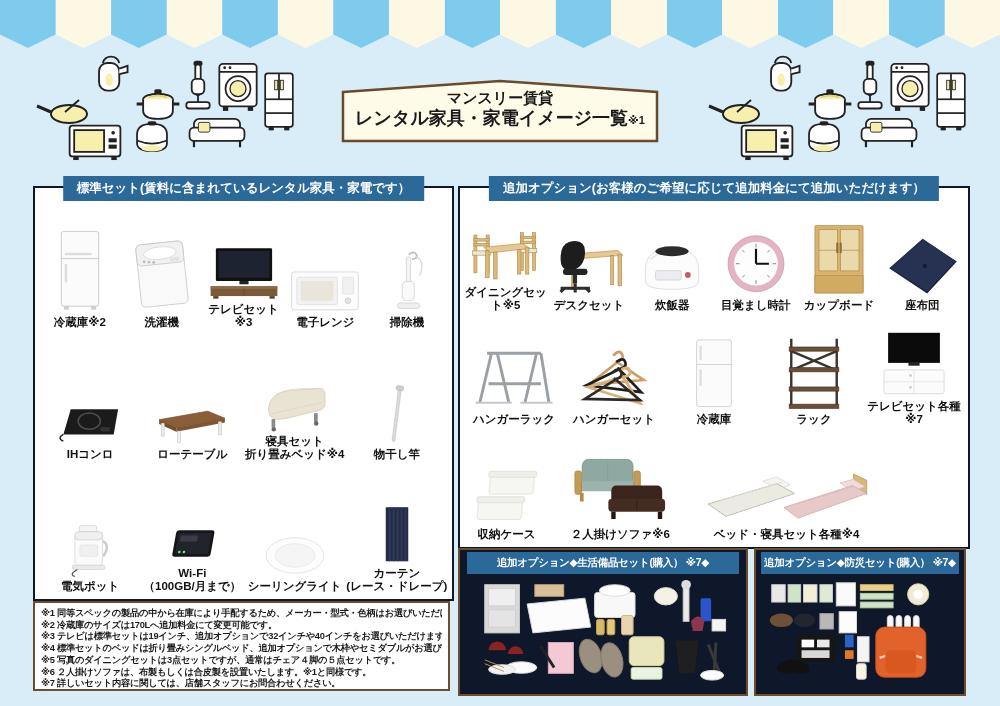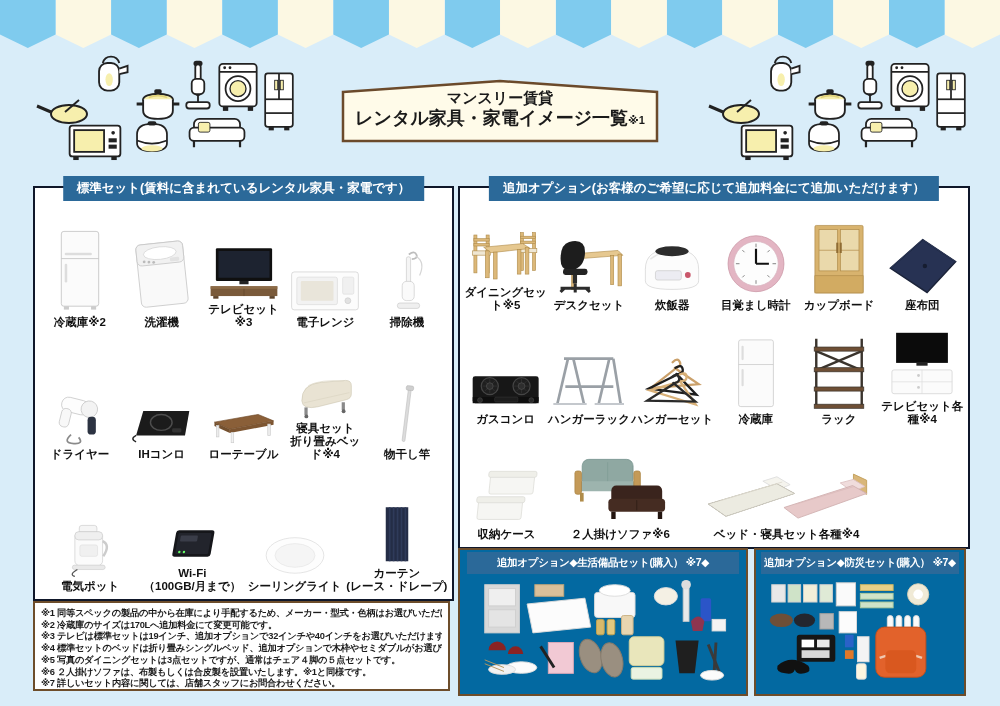--- a/index.html
+++ b/index.html
@@ -33,21 +33,21 @@
   .item-img{display:flex;align-items:flex-end;justify-content:center;width:100%;}
   .item-img svg{max-width:88%;}
   .item-label{font-size:11.5px;font-weight:bold;color:#111;text-align:center;white-space:pre-line;line-height:1.15;padding:3px 0 4px;}
   #standard-panel .r0 .item-img{height:92px;} #standard-panel .r1 .item-img{height:74px;} #standard-panel .r2 .item-img{height:68px;}
   #option-panel .r0 .item-img{height:80px;} #option-panel .r1 .item-img{height:78px;} #option-panel .r2 .item-img{height:82px;}
   
   #footnotes-box{position:absolute;left:33px;top:601px;width:417px;height:90px;background:#fff;
     border:2px solid #6d4d2b;padding:5px 6px;box-sizing:border-box;}
   .fn-line{font-size:9.3px;font-weight:bold;color:#1c1c1c;line-height:1.26;letter-spacing:-0.3px;white-space:nowrap;overflow:hidden;}
   
-  .pbox{position:absolute;background:#0369a1;border:2px solid #6d4d2b;box-sizing:border-box;}
+  .pbox{position:absolute;background:#0f172a;border:2px solid #6d4d2b;box-sizing:border-box;}
   #purchase-a{left:458px;top:548px;width:290px;height:148px;}
   #purchase-b{left:754px;top:548px;width:212px;height:148px;}
   .pbar{margin:2px auto 0;width:95%;background:#2b6999;color:#fff;font-weight:bold;font-size:10.5px;
     text-align:center;padding:4px 0;white-space:nowrap;overflow:hidden;letter-spacing:-0.3px;}
   .pimg{display:flex;align-items:center;justify-content:center;height:112px;}
   .pimg svg{max-width:96%;max-height:106px;}
 </style>
 </head>
 <body>
 
@@ -325,34 +325,20 @@
                 <rect x="27" y="54" width="20" height="32" rx="7" fill="#fafafa" stroke="#c5c5c5"></rect>
                 <rect x="19" y="90" width="37" height="9" rx="4" fill="#efefef" stroke="#c5c5c5"></rect>
               </svg>
             </div>
             <div class="item-label">掃除機</div>
           </div>
         </div>
         <div class="p-row r1">
           <div class="item">
             <div class="item-img">
-              <svg viewBox="0 0 90 88" width="62">
-                <g transform="rotate(14 45 40)">
-                  <rect x="16" y="22" width="40" height="21" rx="10" fill="#fdfdfd" stroke="#c2c2c2"></rect>
-                  <circle cx="57" cy="32" r="12" fill="#f3f3f3" stroke="#c2c2c2"></circle>
-                  <rect x="19" y="39" width="14" height="27" rx="6" fill="#f8f8f8" stroke="#c2c2c2"></rect>
-                </g>
-                <rect x="56" y="46" width="12" height="26" rx="5" fill="#2c3342"></rect>
-                <path d="M32 72 q-13 12 4 13 q15 1 7 -9" fill="none" stroke="#8a8a8a" stroke-width="2.5"></path>
-              </svg>
-            </div>
-            <div class="item-label">ドライヤー</div>
-          </div>
-          <div class="item">
-            <div class="item-img">
               <svg viewBox="0 0 100 66" width="74">
                 <path d="M24 18 L88 18 L82 52 L14 52 Z" fill="#1b1b1b"></path>
                 <ellipse cx="49" cy="34" rx="15" ry="11" fill="none" stroke="#4d4d4d" stroke-width="2"></ellipse>
                 <rect x="64" y="42" width="13" height="6" rx="2" fill="#333"></rect>
                 <path d="M14 52 q-9 5 0 9" stroke="#222" fill="none" stroke-width="2"></path>
               </svg>
             </div>
             <div class="item-label">IHコンロ</div>
           </div>
           <div class="item">
@@ -551,38 +537,20 @@
                 <path d="M50 5 L95 35 M50 5 L6 44" stroke="#323f66" fill="none"></path>
                 <circle cx="53" cy="41" r="3" fill="#161d30"></circle>
               </svg>
             </div>
             <div class="item-label">座布団</div>
           </div>
         </div>
         <div class="p-row r1">
           <div class="item">
             <div class="item-img">
-              <svg viewBox="0 0 120 68" width="88">
-                <rect x="6" y="12" width="108" height="44" rx="4" fill="#171717"></rect>
-                <circle cx="34" cy="28" r="14" fill="#1f1f1f" stroke="#454545" stroke-width="2"></circle>
-                <path d="M34 16 v24 M22 28 h24 M26 20 l16 16 M42 20 l-16 16" stroke="#3a3a3a"></path>
-                <circle cx="34" cy="28" r="5.5" fill="#2e2e2e" stroke="#555"></circle>
-                <circle cx="86" cy="28" r="14" fill="#1f1f1f" stroke="#454545" stroke-width="2"></circle>
-                <path d="M86 16 v24 M74 28 h24 M78 20 l16 16 M94 20 l-16 16" stroke="#3a3a3a"></path>
-                <circle cx="86" cy="28" r="5.5" fill="#2e2e2e" stroke="#555"></circle>
-                <rect x="6" y="46" width="108" height="10" fill="#0e0e0e"></rect>
-                <rect x="42" y="46" width="38" height="8" rx="2" fill="#1d1d1d" stroke="#333"></rect>
-                <circle cx="18" cy="51" r="4" fill="#2a2a2a" stroke="#484848"></circle>
-                <circle cx="102" cy="51" r="4" fill="#2a2a2a" stroke="#484848"></circle>
-              </svg>
-            </div>
-            <div class="item-label">ガスコンロ</div>
-          </div>
-          <div class="item">
-            <div class="item-img">
               <svg viewBox="0 0 110 88" width="80">
                 <g stroke="#9aa0a6" stroke-width="4" fill="none">
                   <path d="M18 10 H92"></path>
                   <path d="M24 10 L8 78"></path>
                   <path d="M32 10 L48 78"></path>
                   <path d="M86 10 L70 78"></path>
                   <path d="M92 10 L103 78"></path>
                   <path d="M20 52 H92"></path>
                 </g>
                 <g stroke="#c4c8cd" stroke-width="3">
@@ -639,21 +607,21 @@
               <svg viewBox="0 0 100 96" width="70">
                 <rect x="13" y="4" width="74" height="43" fill="#0b0b0b"></rect>
                 <rect x="42" y="47" width="16" height="4" fill="#222"></rect>
                 <rect x="7" y="57" width="86" height="34" rx="3" fill="#fbfbfb" stroke="#d0d0d0"></rect>
                 <line x1="7" y1="74" x2="93" y2="74" stroke="#ddd"></line>
                 <line x1="50" y1="57" x2="50" y2="91" stroke="#ddd"></line>
                 <circle cx="45" cy="65" r="2" fill="#ccc"></circle>
                 <circle cx="45" cy="82" r="2" fill="#ccc"></circle>
               </svg>
             </div>
-            <div class="item-label">テレビセット各種※4</div>
+            <div class="item-label">テレビセット各種※7</div>
           </div>
         </div>
         <div class="p-row r2">
           <div class="item" style="flex: 0 0 17%;">
             <div class="item-img">
               <svg viewBox="0 0 112 88" width="78">
                 <g transform="skewX(-6)">
                   <rect x="34" y="12" width="66" height="30" rx="3" fill="#f6f6f3" stroke="#d9d9d3"></rect>
                   <rect x="31" y="8" width="72" height="9" rx="3" fill="#efefe9" stroke="#d9d9d3"></rect>
                 </g>

